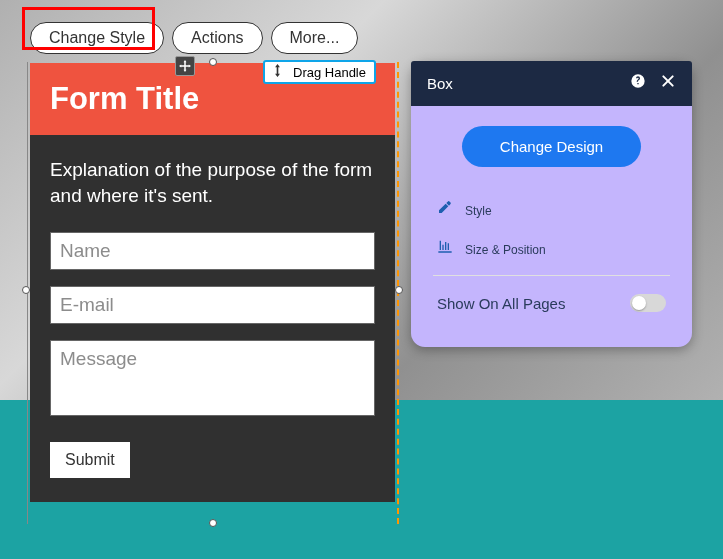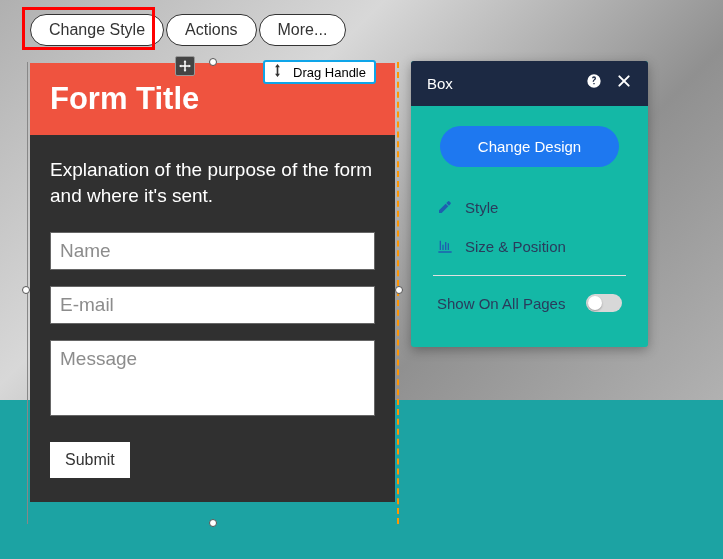--- a/index.html
+++ b/index.html
@@ -1,40 +1,40 @@
 <!DOCTYPE html>
 <html><head>
 <meta charset="utf-8">
 <style>
   * { box-sizing: border-box; margin: 0; padding: 0; font-family: -apple-system, BlinkMacSystemFont, "Segoe UI", Arial, sans-serif; }
   body { width: 723px; height: 559px; overflow: hidden; position: relative; background: #fff; }
   .bg { position: absolute; inset: 0; background: linear-gradient(135deg, #b0b0b0 0%, #d8d8d8 30%, #909090 60%, #c0c0c0 100%); }
   .footer-band { position: absolute; left:0; right:0; top: 400px; bottom:0; background:#1ca3a3; }
-  .toolbar { position:absolute; top:14px; left:30px; display:flex; gap:2px; z-index:5; }
+  .toolbar { position:absolute; top:22px; left:30px; display:flex; gap:8px; z-index:5; }
   .pill { background:#fff; border:1px solid #333; border-radius:18px; padding:6px 18px; font-size:16px; cursor:pointer; color:#333; }
   .highlight-red { position:absolute; top:7px; left:22px; width:133px; height:43px; border:3px solid #ff0000; z-index:6; pointer-events:none; }
   .drag-tooltip { position:absolute; top:60px; left:263px; background:#fff; border:2px solid #0ea5e9; border-radius:3px; padding:2px 8px; font-size:13px; display:flex; align-items:center; gap:11px; z-index:7; }
   .move-handle { position:absolute; top:56px; left:175px; width:20px; height:20px; background:#444; border:1px solid #999; border-radius:2px; z-index:7; display:flex; align-items:center; justify-content:center; color:#fff; font-size:11px; cursor:move; }
   .selection { position:absolute; top:62px; left:27px; width:372px; height:462px; border-right:2px dashed #ff9500; border-left:1px solid #888; z-index:4; }
   .form-box { position:absolute; top:63px; left:30px; width:365px; height:458px; z-index:4; }
   .form-header { background:#ef533f; padding:18px 20px; color:#fff; font-size:31px; font-weight:700; }
   .form-body { background:#303030; padding:22px 20px 24px; color:#fff; }
   .form-body p { font-size:19px; line-height:1.35; margin-bottom:24px; }
   .form-body input[type=text], .form-body textarea { width:100%; border:1px solid #666; padding:7px 9px; font-size:19px; color:#333; background:#fff; margin-bottom:16px; font-family:inherit; }
   .form-body textarea { height:76px; resize:none; position:relative; }
   .form-body input::placeholder, .form-body textarea::placeholder { color:#8c8c8c; }
   .submit-btn { background:#fff; color:#333; border:none; padding:9px 15px; font-size:16px; margin-top:6px; cursor:pointer; }
   .sel-dot { position:absolute; width:8px; height:8px; background:#fff; border:1px solid #555; border-radius:50%; z-index:8; }
-  .popover { position:absolute; top:61px; left:411px; width:237px; background:#14b8a6; border-radius:3px; box-shadow:0 3px 12px rgba(0,0,0,0.3); z-index:10; }
+  .popover { position:absolute; top:61px; left:411px; width:281px; background:#c4b5fd; border-radius:14px; box-shadow:0 3px 12px rgba(0,0,0,0.3); z-index:10; }
   .pop-head { background:#1c2943; color:#fff; padding:12px 16px; display:flex; align-items:center; border-radius:3px 3px 0 0; font-size:15px; }
   .pop-head .title { flex:1; }
   .pop-head .hicon { cursor:pointer; margin-left:14px; font-size:17px; }
   .pop-body { padding:20px 22px 21px; }
   .primary-btn { background:#1e78f0; color:#fff; border:none; border-radius:22px; padding:12px 38px; font-size:15px; font-weight:500; cursor:pointer; display:block; margin:0 auto 22px; }
-  .pop-item { display:flex; align-items:flex-start; gap:12px; padding:10px 4px; color:#2a3b5c; cursor:pointer; font-size:15px; }
+  .pop-item { display:flex; align-items:flex-end; gap:12px; padding:10px 4px; color:#2a3b5c; cursor:pointer; font-size:12px; }
   .pop-item svg { width:16px; height:16px; fill:#1e5fb0; }
   .pop-divider { border:none; border-top:1px solid #e0e0e0; margin:8px 0; }
   .toggle-row { display:flex; align-items:center; justify-content:space-between; padding:10px 4px 14px; font-size:15px; color:#2a3b5c; }
   .toggle { width:36px; height:18px; background:#d8d8d8; border-radius:9px; position:relative; cursor:pointer; }
   .toggle::after { content:''; position:absolute; left:2px; top:2px; width:14px; height:14px; background:#fff; border-radius:50%; box-shadow:0 1px 2px rgba(0,0,0,0.3); }
 </style>
 </head>
 <body>
 
 <div class="bg"></div>

